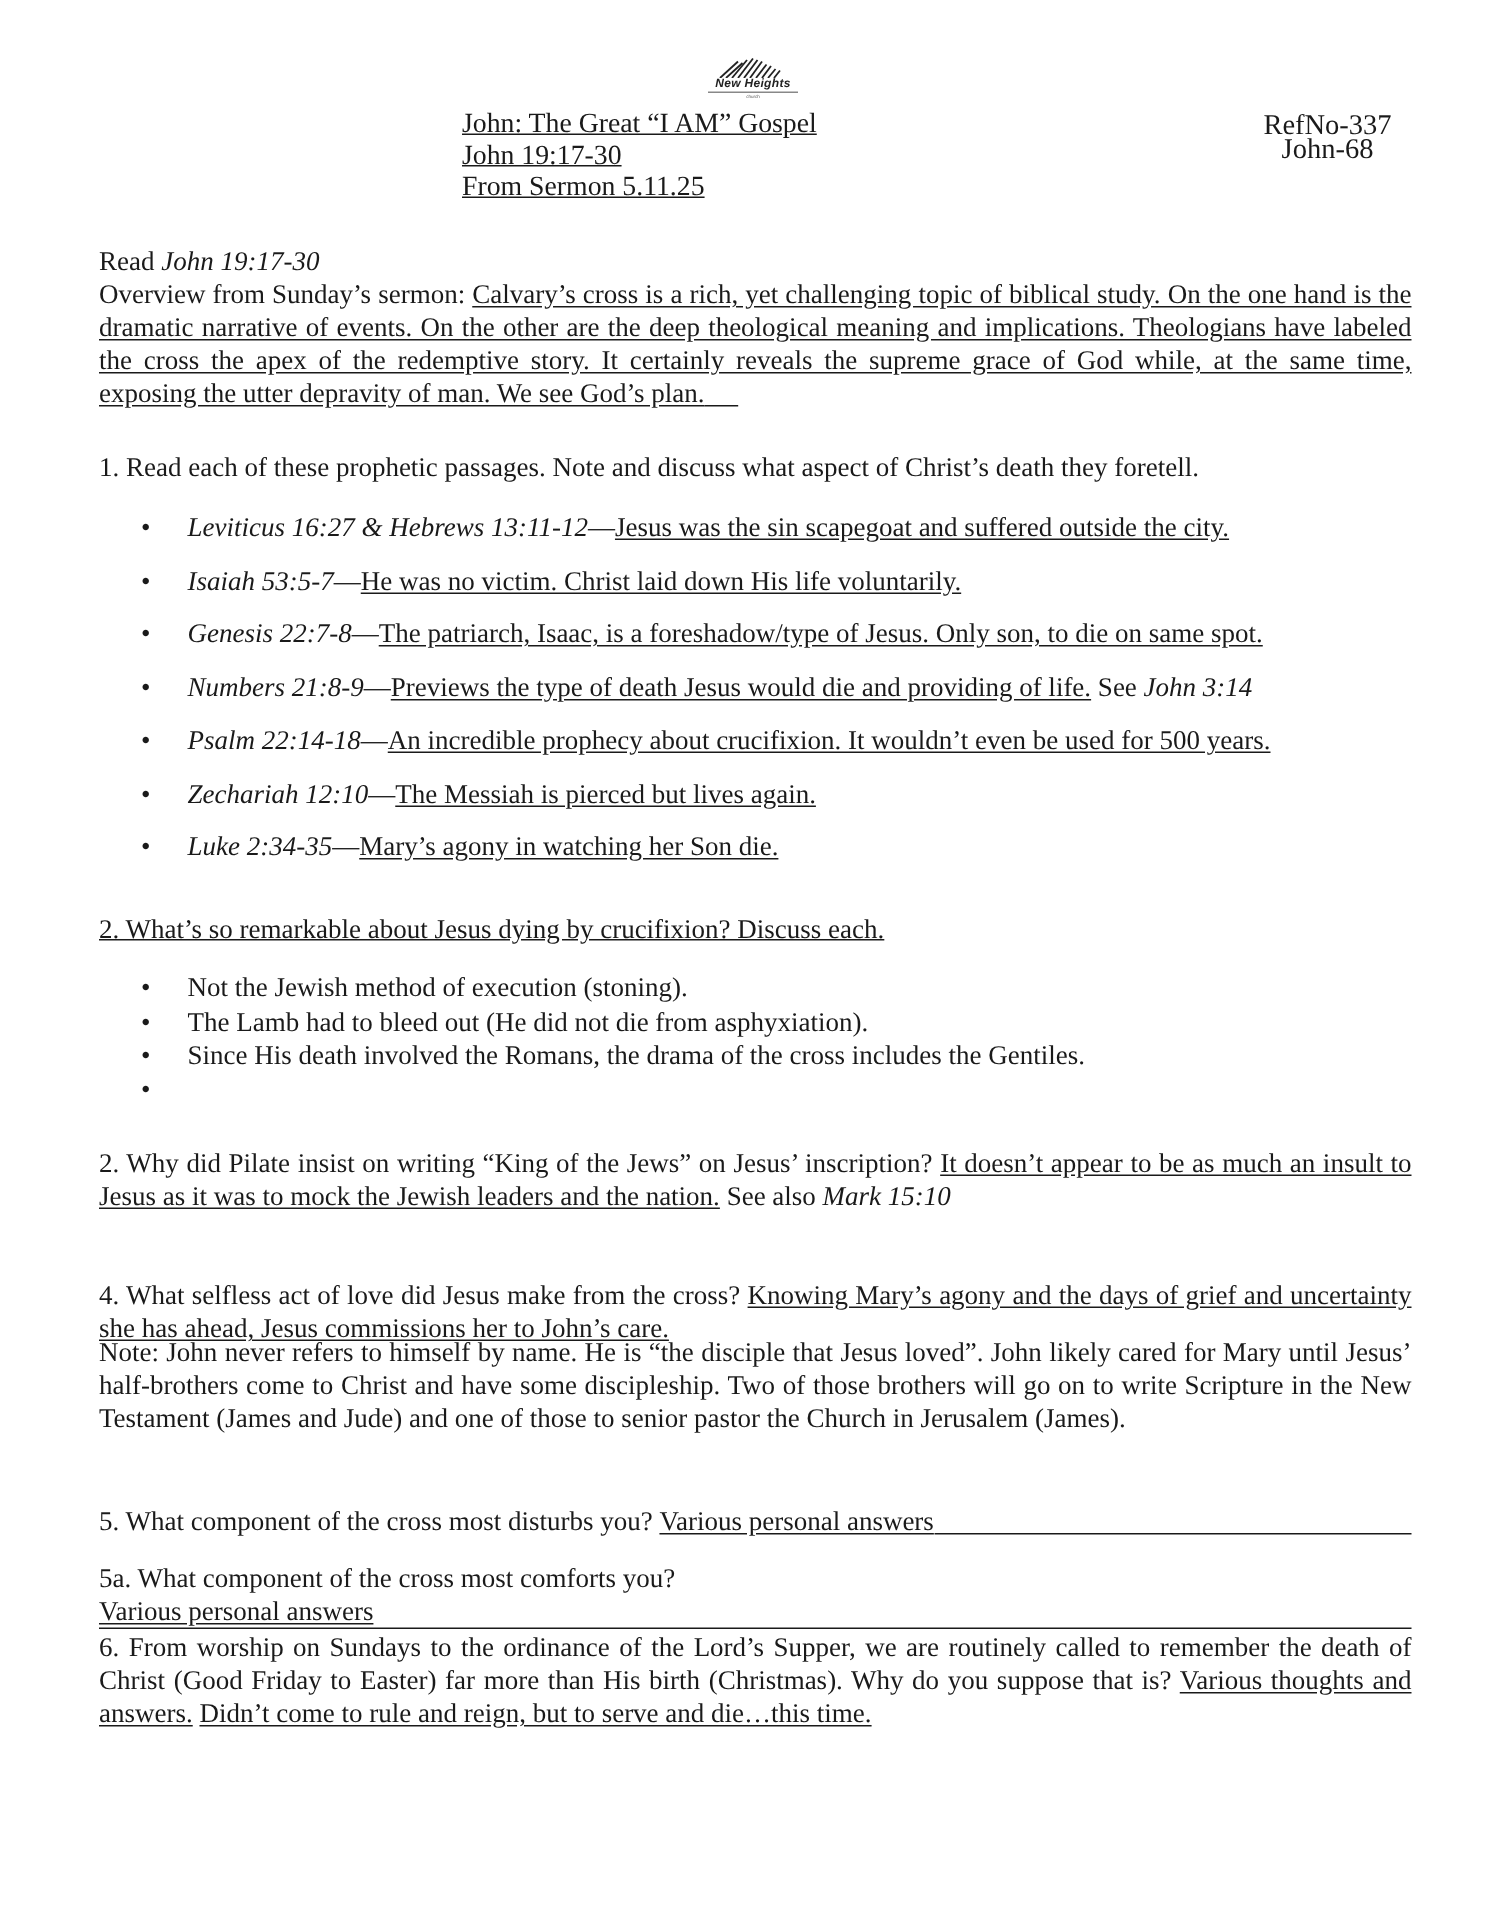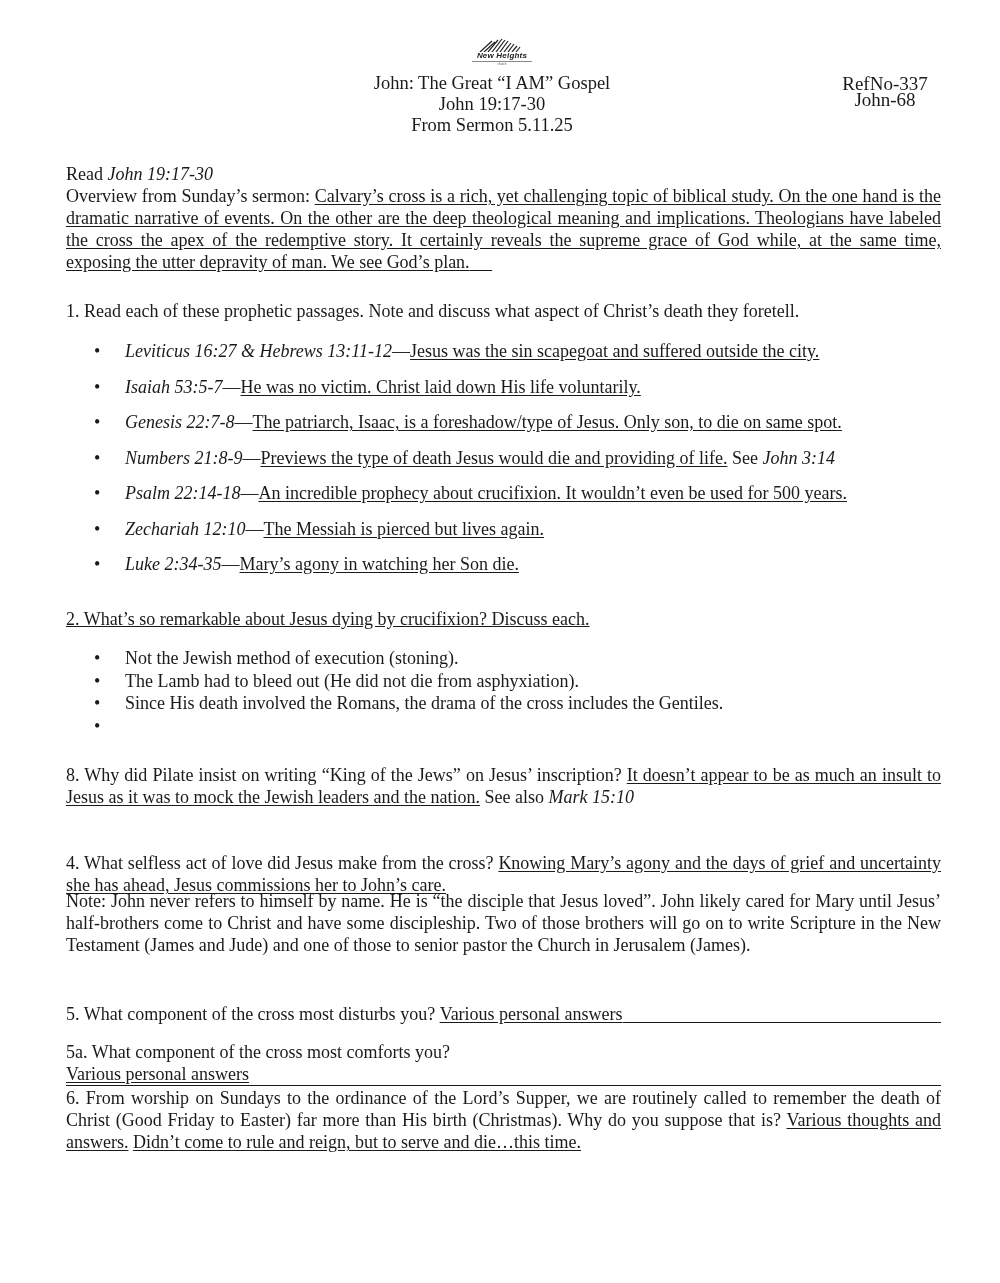--- a/index.html
+++ b/index.html
@@ -3,22 +3,22 @@
 <meta charset="utf-8">
 <style>
   html, body { margin: 0; padding: 0; background: #ffffff; }
   body { width: 1000px; height: 1283px; position: relative; overflow: hidden;
          font-family: "Liberation Serif", "DejaVu Serif", serif; color: #1a1a1a; }
   .logo { position: absolute; left: 462px; top: 38px; width: 80px; height: 30px; text-align: center; }
   .logo svg { display: block; margin: 0 auto; }
   .logo-text { font-family: "Liberation Sans", sans-serif; font-style: italic; font-weight: bold;
                font-size: 8px; letter-spacing: 0.2px; color: #222; line-height: 8px; }
   .logo-sub { font-family: "Liberation Sans", sans-serif; font-size: 3px; color: #555; line-height: 4px; border-top: 1px solid #888; width: 60px; margin: 1px auto 0; }
-  .title-block { position: absolute; left: 292px; top: 73px; width: 400px; text-align: center;
-                 font-size: 18.5px; line-height: 21px; }
+  .title-block { position: absolute; left: 308px; top: 73px; width: 400px; 
+                 font-size: 18.5px; line-height: 21px; text-decoration: underline; }
   .ref-block { position: absolute; left: 830px; top: 76px; width: 110px; text-align: center;
                font-size: 19px; line-height: 16px; }
   .u { text-decoration: underline; text-underline-offset: 2px; }
   .i { font-style: italic; }
   p { margin: 0; font-size: 18px; line-height: 22px; }
   .justify { text-align: justify; }
   .block { position: absolute; left: 66px; width: 875px; }
   ul.bul { list-style: none; margin: 0; padding: 0; }
   ul.bul li { position: relative; padding-left: 59px; font-size: 18px; line-height: 22px; }
   ul.bul li .dot { position: absolute; left: 28px; top: 0; }
@@ -83,21 +83,21 @@
 <div class="block" style="top:647px;">
   <ul class="bul" id="q2list">
       <li style="margin-bottom: 0.5px;"><span class="dot">•</span><span>Not the Jewish method of execution (stoning).</span></li>
       <li style="margin-bottom: 0.5px;"><span class="dot">•</span><span>The Lamb had to bleed out (He did not die from asphyxiation).</span></li>
       <li style="margin-bottom: 0.5px;"><span class="dot">•</span><span>Since His death involved the Romans, the drama of the cross includes the Gentiles.</span></li>
       <li style="margin-bottom: 0.5px;"><span class="dot">•</span></li>
     </ul>
 </div>
 
 <div class="block" style="top:764px;">
-  <p class="justify"><span>8. Why did Pilate insist on writing “King of the Jews” on Jesus’ inscription? </span><span class="u">It doesn’t appear to be as much an insult to Jesus as it was to mock the Jewish leaders and the nation.</span><span> See also </span><span class="i">Mark 15:10</span></p>
+  <p class="justify"><span>2. Why did Pilate insist on writing “King of the Jews” on Jesus’ inscription? </span><span class="u">It doesn’t appear to be as much an insult to Jesus as it was to mock the Jewish leaders and the nation.</span><span> See also </span><span class="i">Mark 15:10</span></p>
 </div>
 
 <div class="block" style="top:852px;">
   <p class="justify"><span>4. What selfless act of love did Jesus make from the cross? </span><span class="u">Knowing Mary’s agony and the days of grief and uncertainty she has ahead, Jesus commissions her to John’s care.</span></p>
 </div>
 
 <div class="block" style="top:890px;">
   <p class="justify">Note: John never refers to himself by name. He is “the disciple that Jesus loved”. John likely cared for Mary until Jesus’ half-brothers come to Christ and have some discipleship. Two of those brothers will go on to write Scripture in the New Testament (James and Jude) and one of those to senior pastor the Church in Jerusalem (James).</p>
 </div>
 

